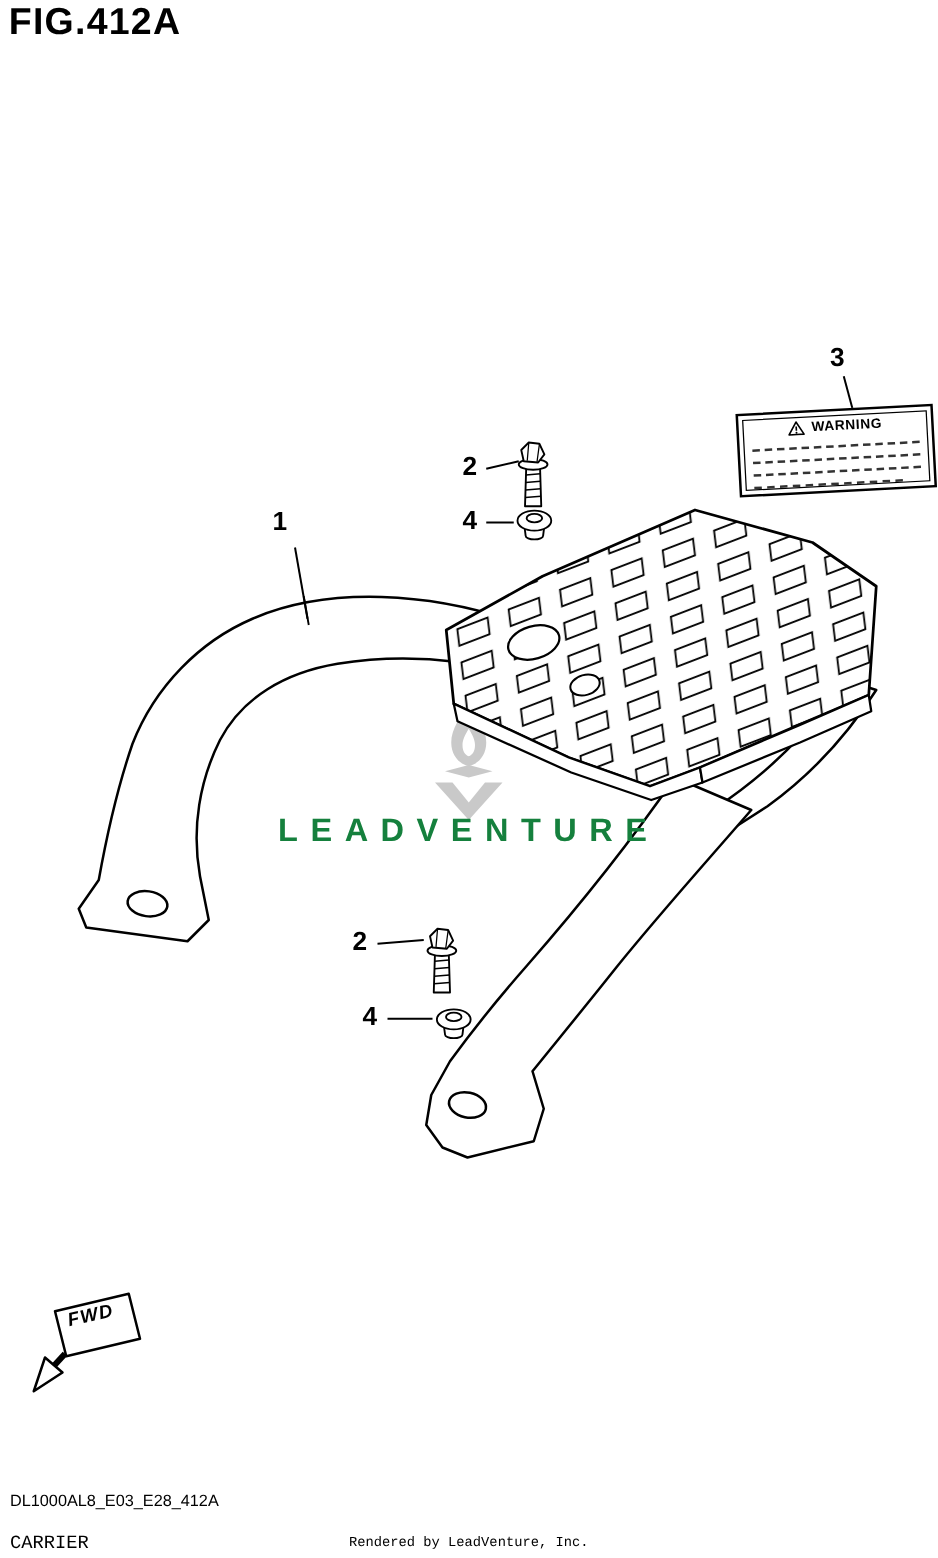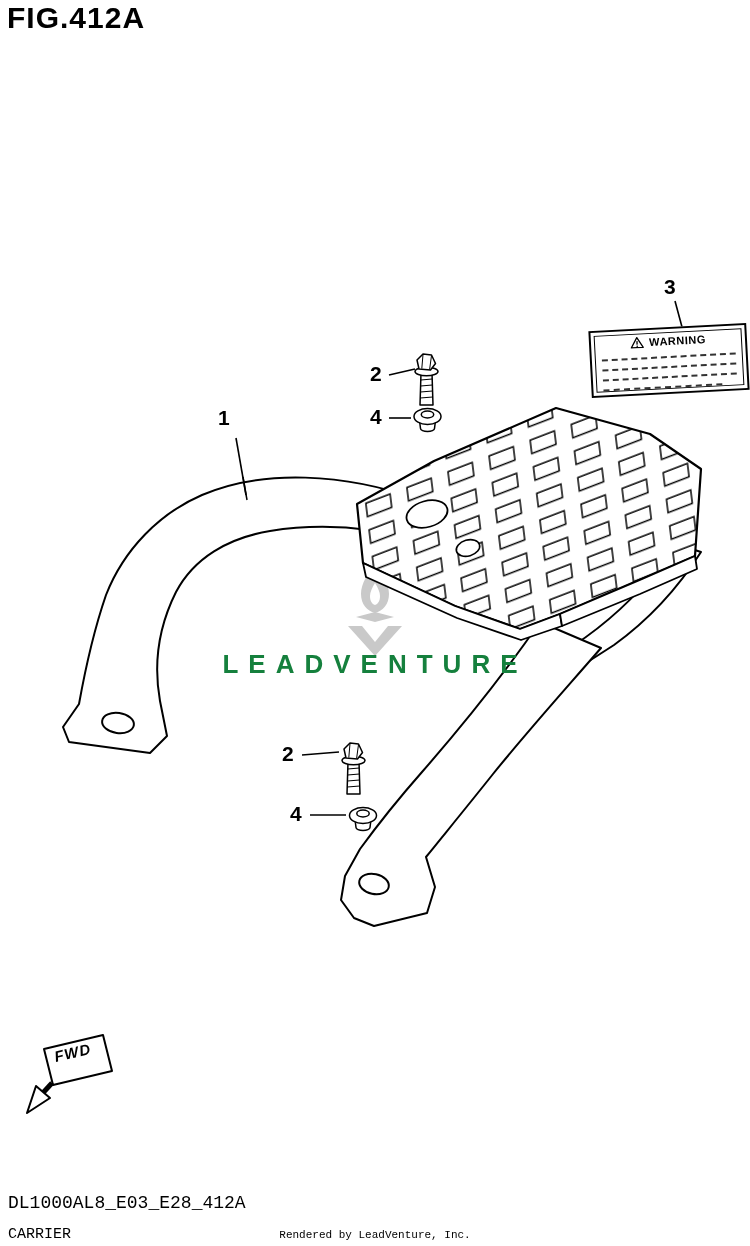--- a/index.html
+++ b/index.html
@@ -64,22 +64,22 @@
   #fwd-label {
     position:absolute; left:54px; top:1044px;
     font-size:15px; font-weight:700; font-style:italic;
     transform:rotate(-13deg);
     letter-spacing:1px;
   }
 
   
   #footer-code {
     position:absolute; left:8px; top:1193px;
-    font-family:Liberation Mono, monospace;
-    font-size:18px;
+    font-family:Liberation Sans, sans-serif;
+    font-size:13px;
   }
   #footer-name {
     position:absolute; left:8px; top:1226px;
     font-family:"Liberation Mono", monospace;
     font-size:15px;
   }
   #footer-credit {
     position:absolute; left:0; top:1229px; width:750px;
     text-align:center;
     font-family:"Liberation Mono", monospace;

